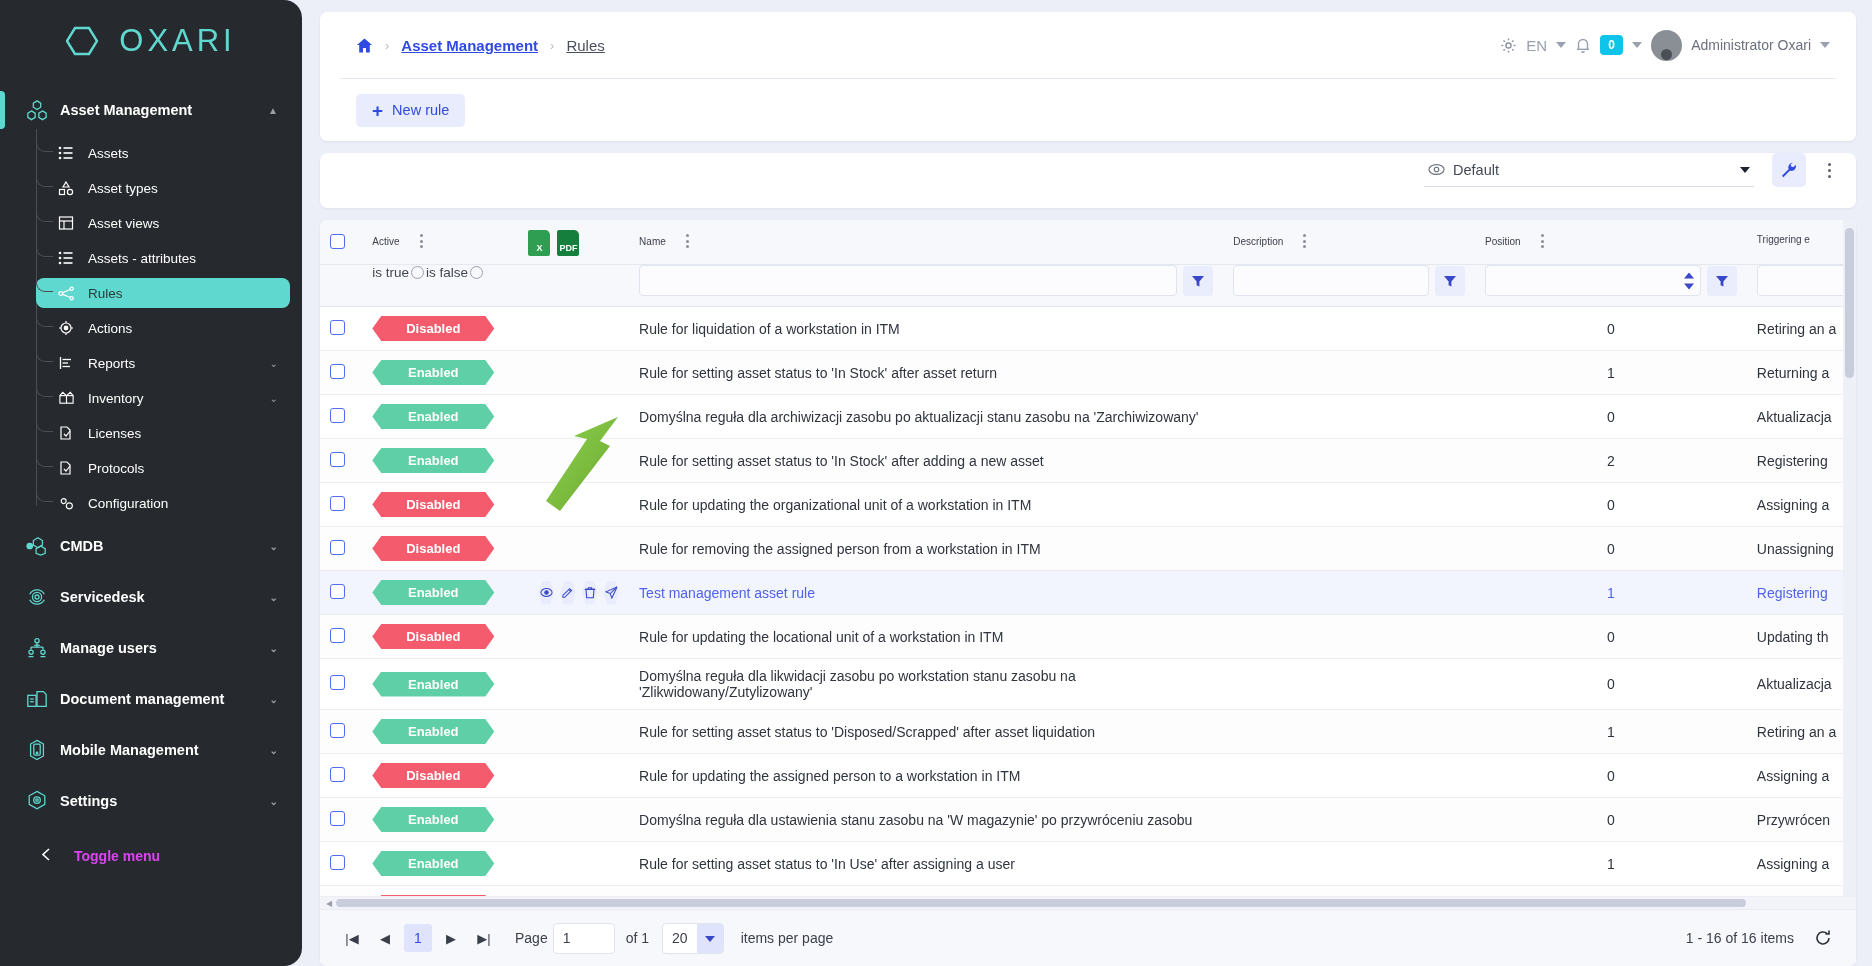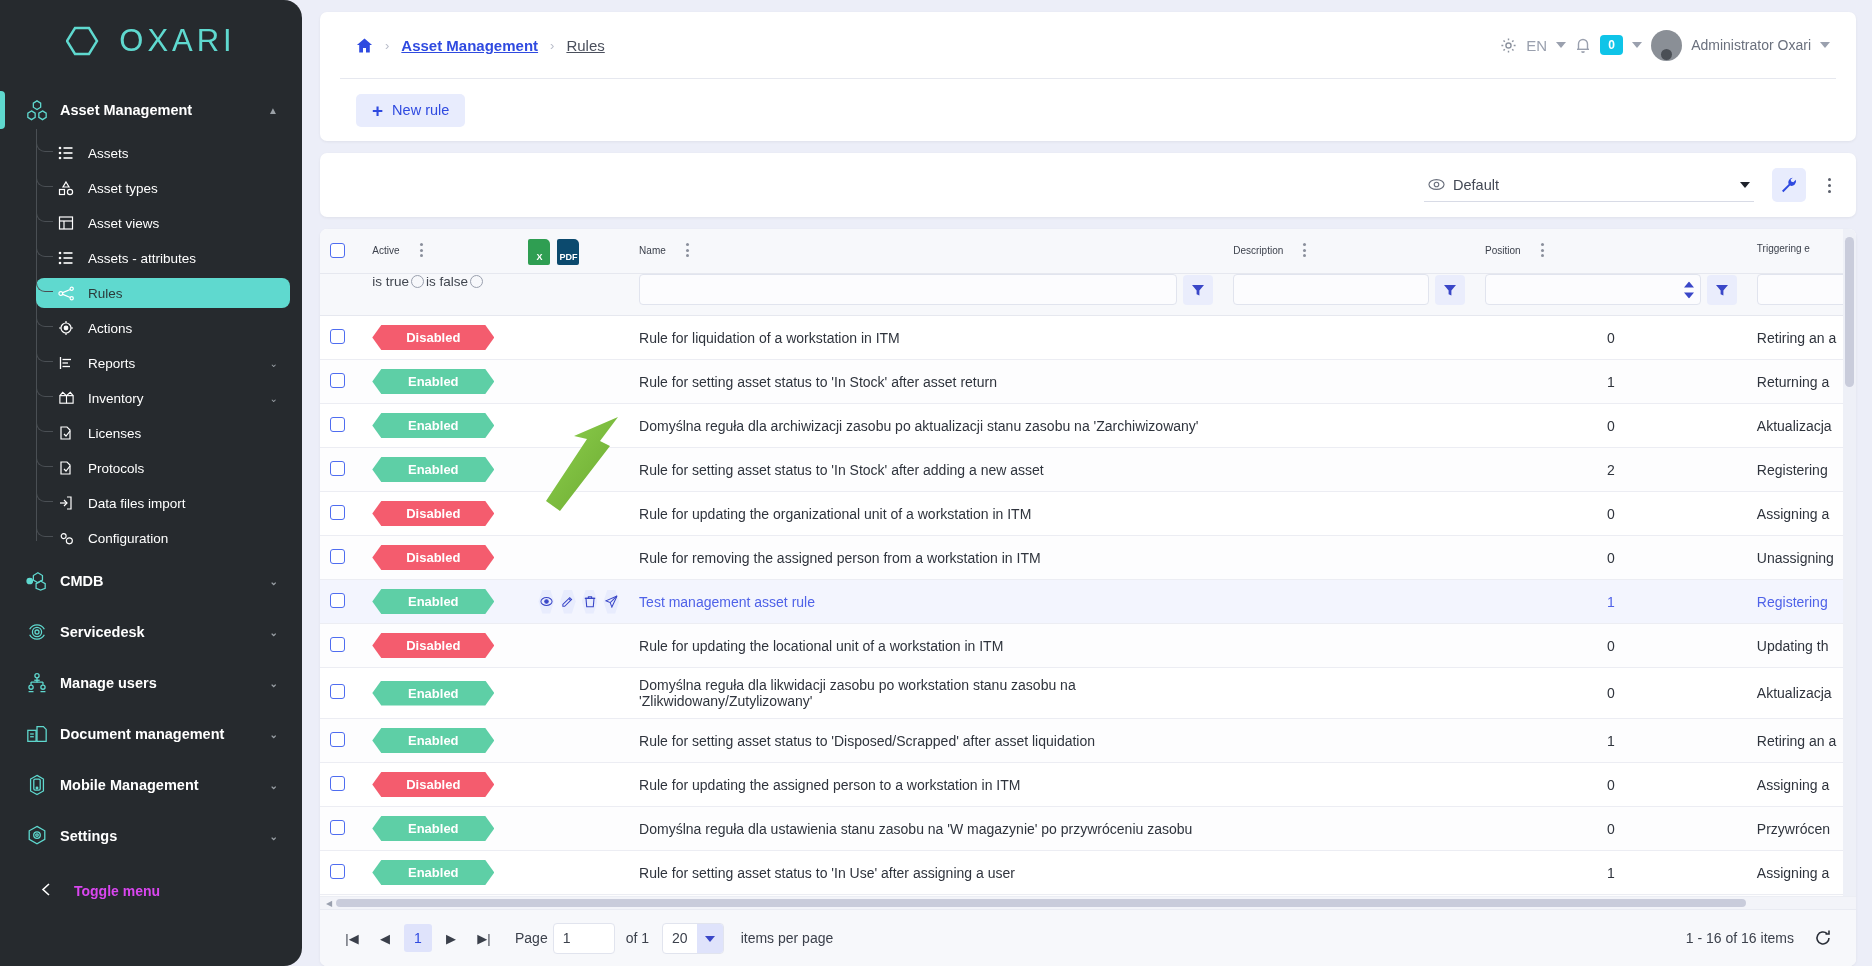--- a/index.html
+++ b/index.html
@@ -105,21 +105,21 @@
 
   .topbar-sep { height: 1px; background: #e6e8ef; }
   .newrule-row { height: 62px; display: flex; align-items: center; padding-left: 16px; }
   .btn-new {
     background: #e8ecfd; color: #2f4ae0; border: none; border-radius: 5px;
     height: 33px; padding: 0 16px; font-size: 14.5px; cursor: pointer;
     display: flex; align-items: center; gap: 9px; font-family: "Liberation Sans", sans-serif;
   }
   .btn-new .plus { font-size: 19px; font-weight: 700; line-height: 1; }
 
-  .filterbar { height: 64px; display: flex; align-items: center; padding: 0 14px; }
+  .filterbar { height: 55px; display: flex; padding: 0 14px; }
   .view-select {
     margin-left: auto; width: 330px; display: flex; align-items: center; gap: 8px;
     border-bottom: 1px solid #d8dbe6; height: 34px; padding: 0 4px; cursor: pointer;
   }
   .view-select .eye { color: #6a707d; display:flex; }
   .view-label { color: #434854; font-size: 14.5px; }
   .view-select .tri2 { margin-left: auto; width: 0; height: 0;
       border-left: 5px solid transparent; border-right: 5px solid transparent; border-top: 6px solid #1e222b; }
   .tool-btn { width: 34px; height: 34px; margin-left: 18px; border-radius: 5px; background: #e8ecfd;
       display: flex; align-items: center; justify-content: center; color: #2f4ae0; cursor: pointer; }
@@ -144,21 +144,21 @@
   .spin { position: absolute; right: 6px; top: 50%; transform: translateY(-50%);
           display: flex; flex-direction: column; gap: 3px; color: #2f4ae0; }
   .fbtn { width: 30px; height: 30px; border-radius: 4px; background: #eaedfc;
           display: flex; align-items: center; justify-content: center; cursor: pointer; flex: 0 0 30px;}
   .radios { display: flex; align-items: center; gap: 2px; font-size: 13.5px; color: #41464f; padding: 0 10px 10px 10px;}
   .radio { width: 13px; height: 13px; border: 1px solid #9aa0ae; border-radius: 50%; display:inline-block; cursor:pointer;}
   .xls-pdf { display: flex; gap: 7px; padding: 10px 0 8px 0; }
   .fileic { width: 22px; height: 26px; border-radius: 2px 5px 2px 2px; display:flex; align-items:flex-end;
             justify-content:center; color: #fff; font-size: 9px; font-weight: 700; padding-bottom: 3px; cursor: pointer;}
   .fileic.xls { background: #2f9e52; }
-  .fileic.pdf { background: #0c4a6e; }
+  .fileic.pdf { background: #15803d; }
 
   tbody td { border-bottom: 1px solid #ecedf3; font-size: 14px; color: #2f343d;
              padding: 9px 10px; vertical-align: middle; background: #fdfdfe; }
   tbody tr:nth-child(odd) td { background: #ffffff; }
   tbody tr.hovered td { background: #f3f5fe; }
   .chk { width: 15px; height: 15px; border: 1.3px solid #4f6df0; border-radius: 3px; background:#fff; cursor:pointer; display:inline-block;}
   .pill {
     display: inline-flex; align-items: center; justify-content: center;
     width: 122px; height: 25px; color: #fff; font-size: 13px; font-weight: 700;
     clip-path: polygon(9px 0, 113px 0, 122px 50%, 113px 100%, 9px 100%, 0 50%);
@@ -355,30 +355,20 @@
         <div class="nav-sub">
           <span class="ic">
             <svg width="16" height="16" viewBox="0 0 16 16" fill="none" stroke="#fff" stroke-width="1.2">
                 <path d="M3 2 h6 l3 3 v9 h-9 z"></path>
                 <path d="M6 9 l2 2 l4 -5"></path>
               </svg>
           </span>
           <span>Protocols</span>
         </div>
 
-        <div class="nav-sub">
-          <span class="ic">
-            <svg width="16" height="16" viewBox="0 0 16 16" fill="none" stroke="#fff" stroke-width="1.2">
-                <path d="M9 2 h4 v12 h-4"></path>
-                <line x1="2" y1="8" x2="9" y2="8"></line>
-                <polyline points="6,5 9,8 6,11"></polyline>
-              </svg>
-          </span>
-          <span>Data files import</span>
-        </div>
 
         <div class="nav-sub">
           <span class="ic">
             <svg width="17" height="16" viewBox="0 0 18 16" fill="none" stroke="#fff" stroke-width="1.2">
                 <circle cx="6" cy="6" r="2.6"></circle>
                 <circle cx="12" cy="11" r="3.2"></circle>
               </svg>
           </span>
           <span>Configuration</span>
         </div>

